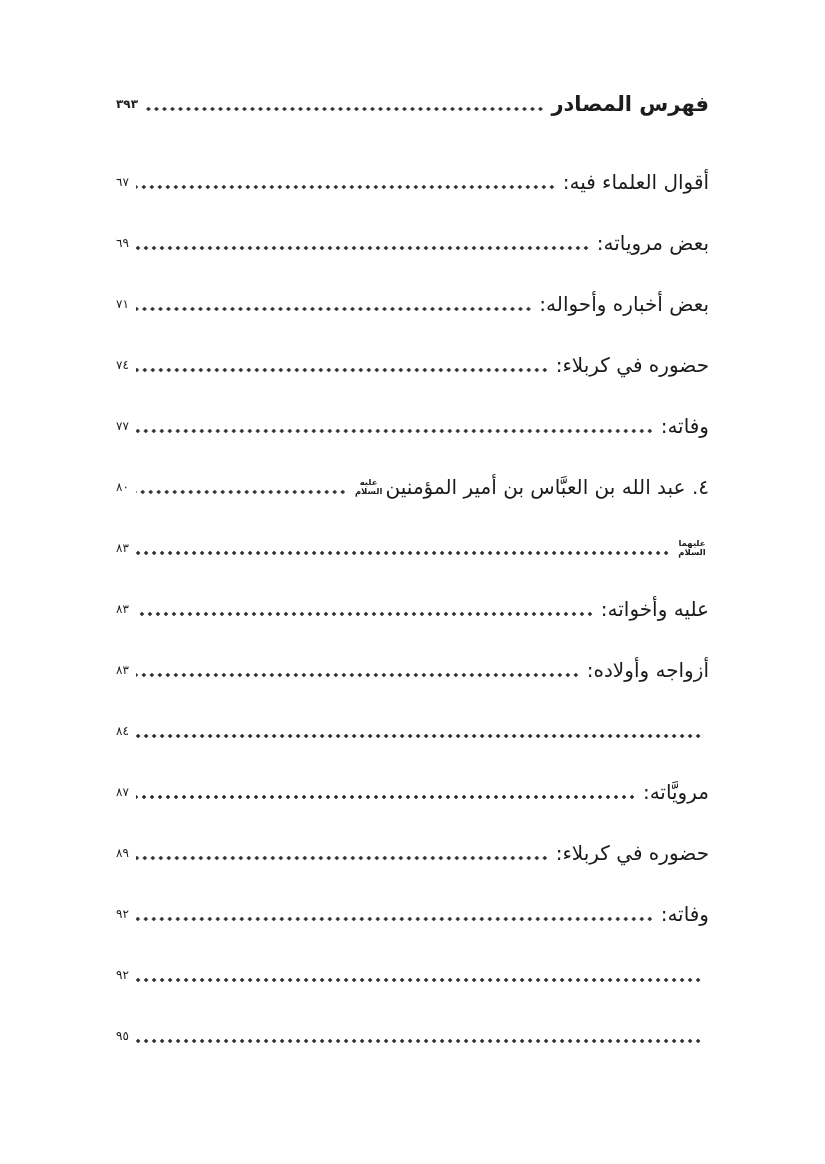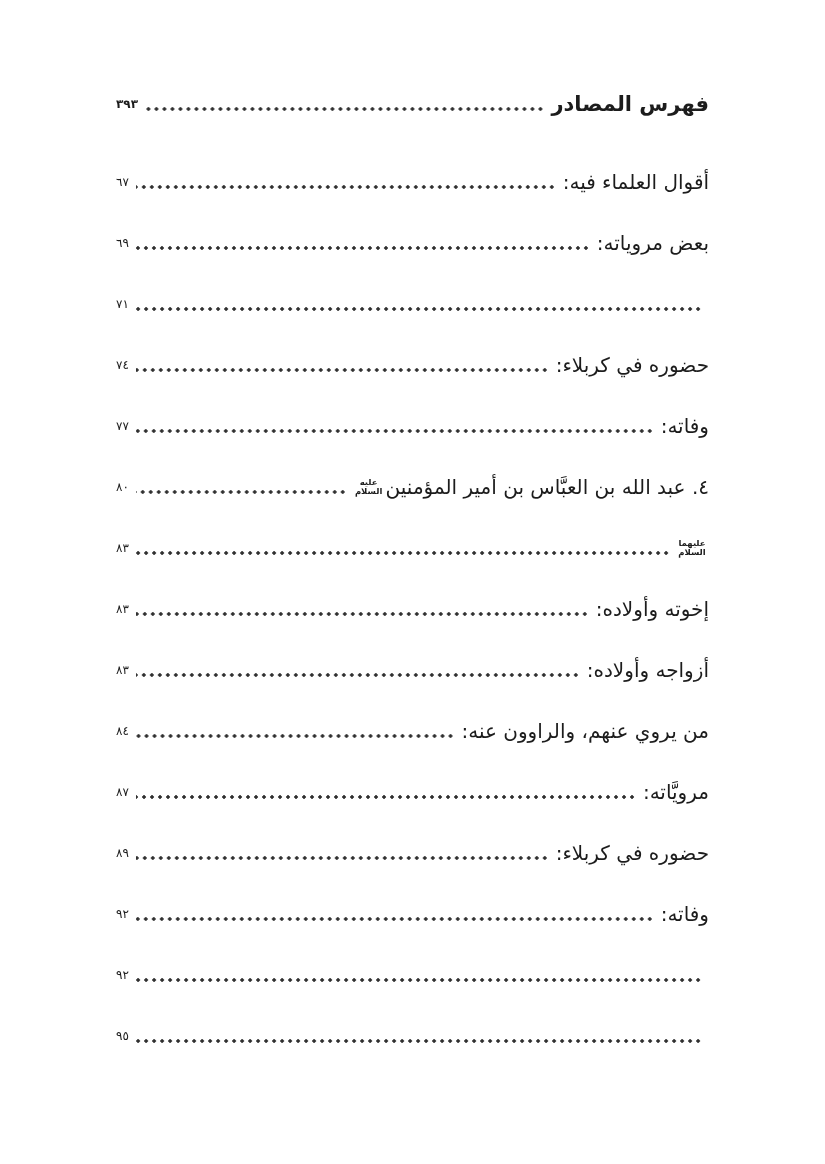--- a/index.html
+++ b/index.html
@@ -86,20 +86,21 @@
       <span class="num">٦٧</span>
     </div>
 
     <div class="row">
       <span class="label">بعض مروياته:</span>
       <span class="dots"></span>
       <span class="num">٦٩</span>
     </div>
 
     <div class="row">
+      <span class="label">بعض أخباره وأحواله:</span>
       <span class="dots"></span>
       <span class="num">٧١</span>
     </div>
 
     <div class="row">
       <span class="label">حضوره في كربلاء:</span>
       <span class="dots"></span>
       <span class="num">٧٤</span>
     </div>
 
@@ -116,33 +117,32 @@
       <span class="num">٨٠</span>
     </div>
 
     <div class="row">
       <span class="honorific">عليهما السلام</span>
       <span class="dots"></span>
       <span class="num">٨٣</span>
     </div>
 
     <div class="row">
-      <span class="label">إخوته وأولاده:</span>
+      <span class="label">عليه وأخواته:</span>
       <span class="dots"></span>
       <span class="num">٨٣</span>
     </div>
 
     <div class="row">
       <span class="label">أزواجه وأولاده:</span>
       <span class="dots"></span>
       <span class="num">٨٣</span>
     </div>
 
     <div class="row">
-      <span class="label">من يروي عنهم، والراوون عنه:</span>
       <span class="dots"></span>
       <span class="num">٨٤</span>
     </div>
 
     <div class="row">
       <span class="label">مرويَّاته:</span>
       <span class="dots"></span>
       <span class="num">٨٧</span>
     </div>
 

